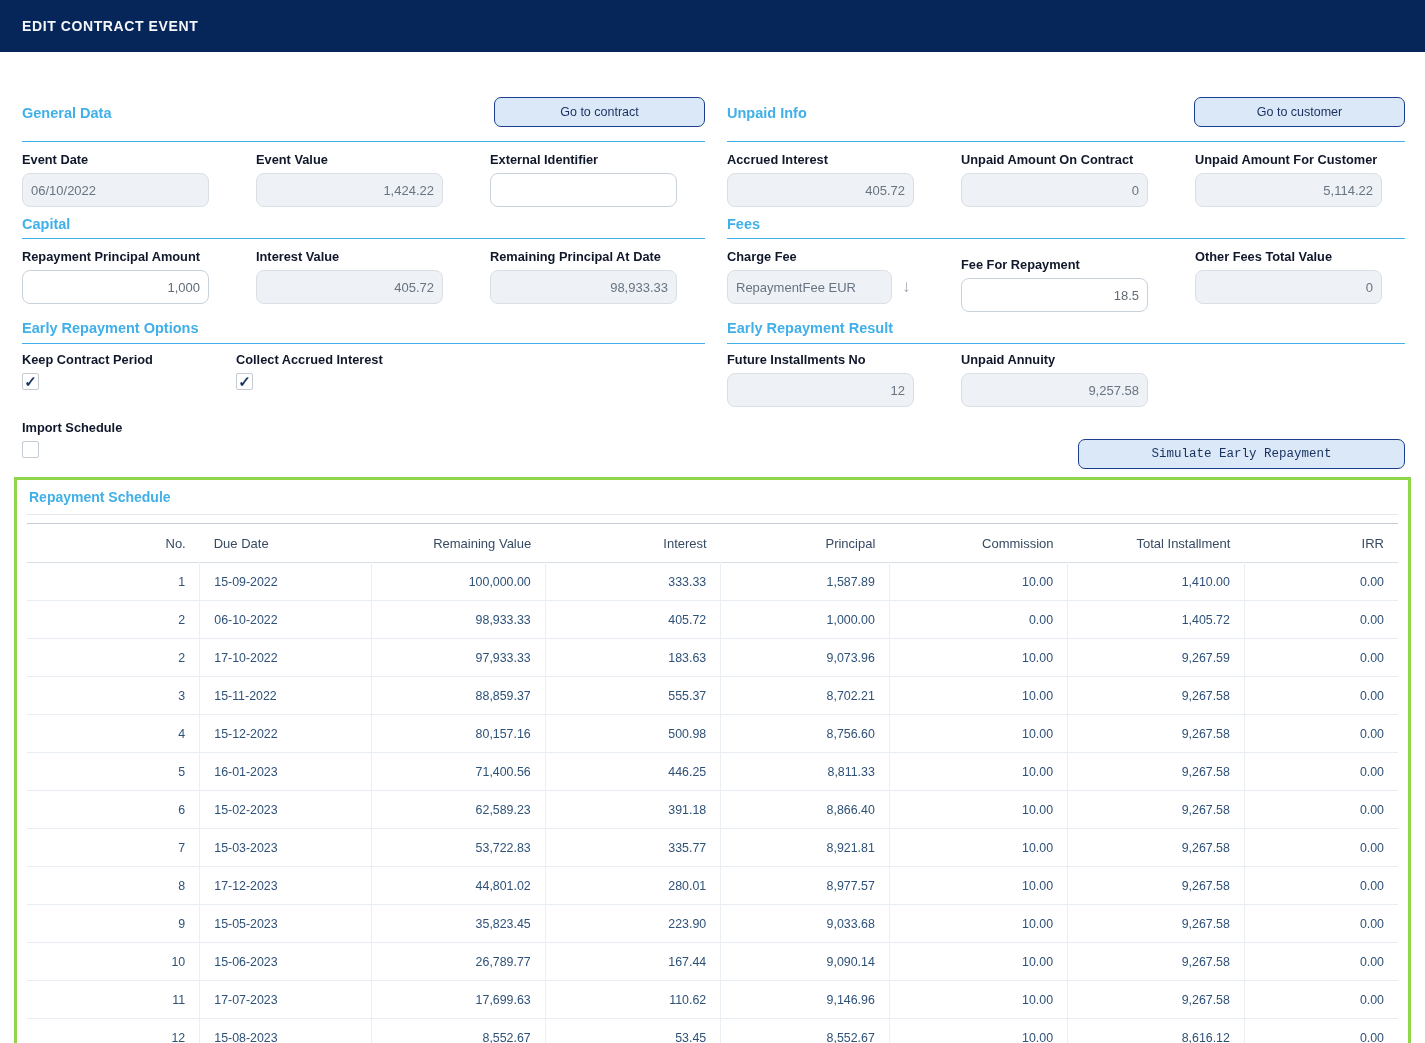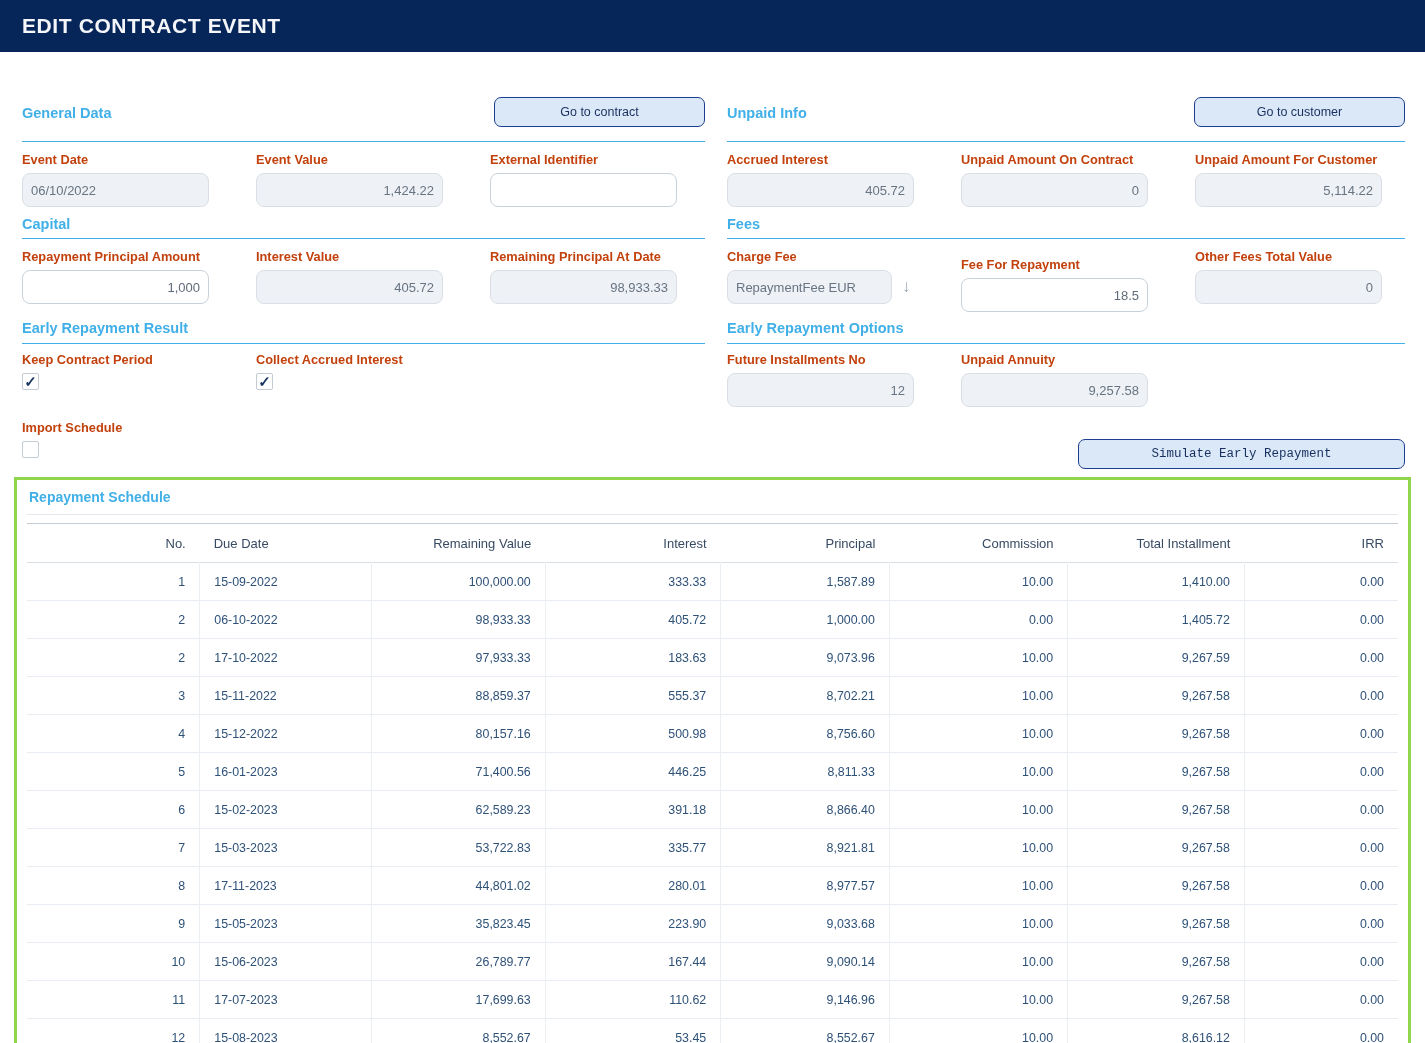--- a/index.html
+++ b/index.html
@@ -1,52 +1,52 @@
 <!DOCTYPE html>
 <html><head>
 <meta charset="utf-8">
 <style>
   * { margin:0; padding:0; box-sizing:border-box; }
   html,body { width:1425px; height:1043px; background:#ffffff; overflow:hidden;
     font-family:"Liberation Sans", sans-serif; }
 
   
   .topbar { height:52px; background:#06265a; display:flex; align-items:center; padding-left:22px; }
-  .topbar h1 { color:#f4f6fa; font-size:21px; font-weight:bold; letter-spacing:.6px; }
+  .topbar h1 { color:#f4f6fa; font-size:14px; font-weight:bold; letter-spacing:.6px; }
 
   
   .form-area { display:grid; grid-template-columns:683px 678px; column-gap:22px;
     padding:0 20px 0 22px;
     grid-template-rows:73px 71px 26px 78px 27px 76px 50px;margin-top:17px; }
 
   .head-row { display:flex; align-items:flex-end; justify-content:space-between;
     padding-bottom:14px; border-bottom:1.5px solid #41b0e8; }
   .section-title { color:#41b0e8; font-size:14.5px; font-weight:bold; }
   .head-row .section-title { margin-bottom:6px; }
 
   .heading-row { display:flex; align-items:flex-start; border-bottom:1.5px solid #41b0e8; padding-top:3px; }
 
   .outline-btn { width:211px; height:30px; background:#dbe8f8; border:1.6px solid #1d3e8f;
     border-radius:7px; color:#17305f; font-size:12.5px; display:flex; align-items:center;
     justify-content:center; cursor:pointer; font-family:"Liberation Sans", sans-serif; }
 
   .fields-row { display:grid; grid-template-columns:187px 187px 187px; column-gap:47px; padding-top:10px; }
   .field { display:flex; flex-direction:column; }
   .field.offset { margin-top:8px; }
-  .flabel { color:#c2410c; font-size:12.8px; font-weight:bold; margin-bottom:6px; white-space:nowrap; }
+  .flabel { color:#0f172a; font-size:12.8px; font-weight:bold; margin-bottom:6px; white-space:nowrap; }
   .finput { width:100%; height:34px; border-radius:8px; border:1px solid #c9d1da; background:#ffffff;
     font-size:13px; color:#5f6b78; padding:0 8px; text-align:left;
     font-family:"Liberation Sans", sans-serif; }
   .finput.num { text-align:right; }
   .finput.disabled { background:#eef1f5; border-color:#dadfe6; color:#687482; }
   .select-row { display:flex; align-items:center; }
   .finput.select { width:165px; display:flex; align-items:center; }
   .arrow-icon { color:#9aa6b3; font-size:17px; margin-left:10px; cursor:pointer; }
 
-  .check-row { display:grid; grid-template-columns:187px 187px 187px; column-gap:47px; padding-top:8px; }
+  .check-row { display:grid; grid-template-columns:187px 187px 187px; column-gap:27px; padding-top:8px; }
   .checkbox { width:17px; height:17px; border:1px solid #c4cbd3; background:#ffffff; border-radius:2px;
     display:flex; align-items:center; justify-content:center; cursor:pointer;
     color:#14335f; font-size:15px; font-weight:bold; line-height:1; }
 
   .bottom-left { display:flex; flex-direction:column; }
   .bottom-right { display:flex; justify-content:flex-end; }
   .simulate-btn { width:327px; height:30px; margin-top:19px; background:#dbe8f8; border:1.6px solid #1d3e8f;
     border-radius:7px; color:#17305f; font-size:12.5px; display:flex; align-items:center;
     justify-content:center; cursor:pointer; font-family:Liberation Mono, monospace; }
 
@@ -148,24 +148,24 @@
       <span class="flabel">Fee For Repayment</span>
       <input class="finput num" value="18.5" style="">
     </div>
     <div class="field">
       <span class="flabel">Other Fees Total Value</span>
       <input class="finput disabled num" disabled="" value="0" style="">
     </div>
   </div>
 
   <div class="heading-row">
+    <div class="section-title">Early Repayment Options</div>
+  </div>
+  <div class="heading-row">
     <div class="section-title">Early Repayment Result</div>
-  </div>
-  <div class="heading-row">
-    <div class="section-title">Early Repayment Options</div>
   </div>
 
   <div class="check-row">
     <div class="field">
       <span class="flabel">Keep Contract Period</span>
       <div class="checkbox">✓</div>
     </div>
     <div class="field">
       <span class="flabel">Collect Accrued Interest</span>
       <div class="checkbox">✓</div>
@@ -295,21 +295,21 @@
           <td class="al">15-03-2023</td>
           <td class="ar">53,722.83</td>
           <td class="ar">335.77</td>
           <td class="ar">8,921.81</td>
           <td class="ar">10.00</td>
           <td class="ar">9,267.58</td>
           <td class="ar">0.00</td>
         </tr>
         <tr>
           <td class="ar">8</td>
-          <td class="al">17-11-2023</td>
+          <td class="al">17-12-2023</td>
           <td class="ar">44,801.02</td>
           <td class="ar">280.01</td>
           <td class="ar">8,977.57</td>
           <td class="ar">10.00</td>
           <td class="ar">9,267.58</td>
           <td class="ar">0.00</td>
         </tr>
         <tr>
           <td class="ar">9</td>
           <td class="al">15-05-2023</td>

